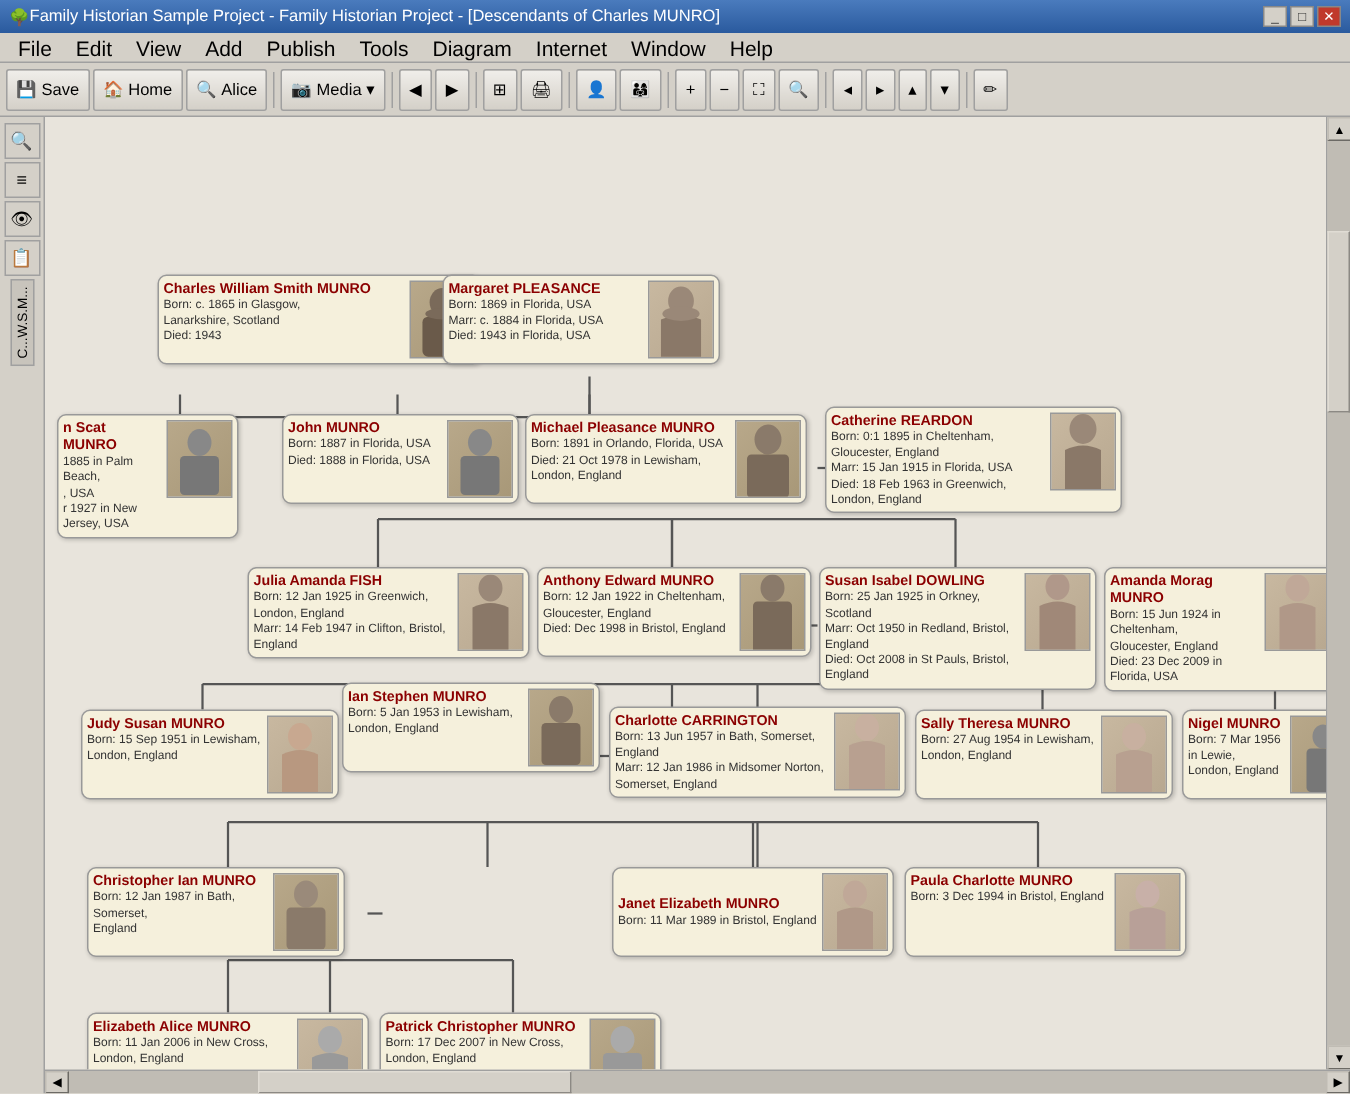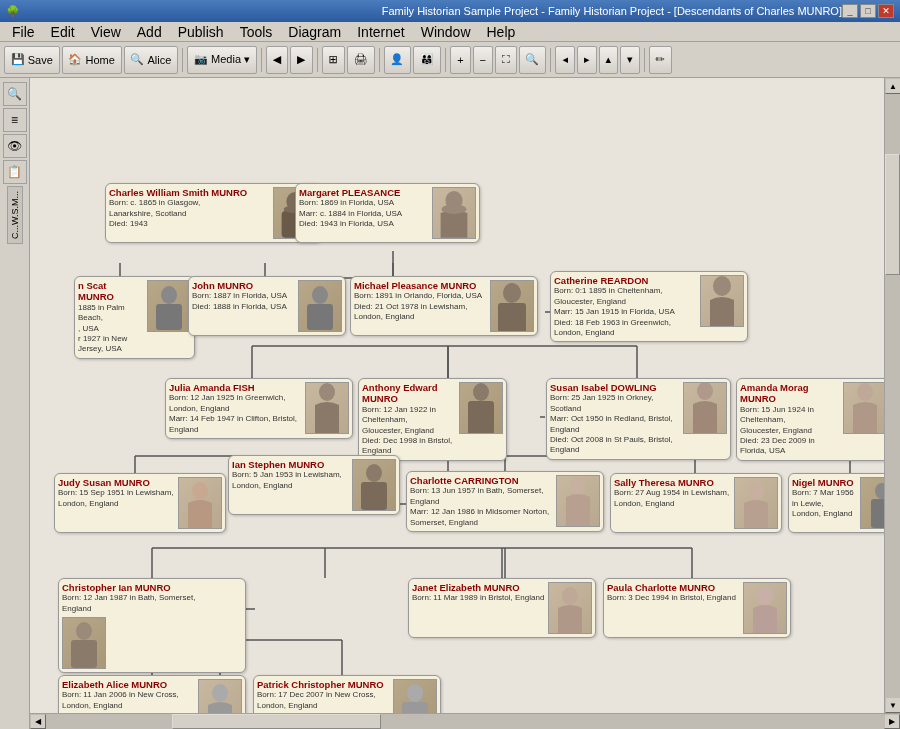--- a/index.html
+++ b/index.html
@@ -9,21 +9,21 @@
     #title-bar {
       background: linear-gradient(to bottom, #4a7bbd, #2a5a9e);
       color: white;
       height: 22px;
       display: flex;
       align-items: center;
       justify-content: space-between;
       padding: 0 6px;
       font-size: 11px;
     }
-    #title-bar .title-text { flex: 1; text-align: right; }
+    #title-bar .title-text { flex: 1; text-align: left; }
     #title-bar .window-controls { display: flex; gap: 2px; }
     .win-btn {
       width: 16px; height: 14px;
       border: 1px solid #888;
       display: flex; align-items: center; justify-content: center;
       font-size: 9px; cursor: pointer;
       color: #333;
     }
     .win-btn.minimize { background: #d4d0c8; }
     .win-btn.maximize { background: #d4d0c8; }
@@ -400,21 +400,21 @@
           </div>
           <div class="person-photo photo-female">
             <svg width="44" height="52" viewBox="0 0 44 52">
               <ellipse cx="22" cy="13" rx="9" ry="10" fill="#9a8878"></ellipse>
               <path d="M8 26 Q22 20 36 26 L36 52 L8 52 Z" fill="#8a7868"></path>
               <ellipse cx="22" cy="22" rx="13" ry="5" fill="#9a8878"></ellipse>
             </svg>
           </div>
         </div>
 
-        <div class="person-card" style="left:8px;top:198px;width:121px;margin-left:36px;">
+        <div class="person-card" style="left:8px;top:198px;width:121px;">
           <div class="person-info">
             <div class="person-name">n Scat MUNRO</div>
             <div class="person-details">1885 in Palm Beach,<br>, USA<br>r 1927 in New Jersey, USA</div>
           </div>
           <div class="person-photo photo-male">
             <svg width="38" height="48" viewBox="0 0 38 48">
               <ellipse cx="19" cy="13" rx="8" ry="9" fill="#888"></ellipse>
               <rect x="6" y="22" width="26" height="26" rx="3" fill="#777"></rect>
             </svg>
           </div>
@@ -465,21 +465,21 @@
             <div class="person-details">Born: 12 Jan 1925 in Greenwich,<br>London, England<br>Marr: 14 Feb 1947 in Clifton, Bristol,<br>England</div>
           </div>
           <div class="person-photo photo-female">
             <svg width="40" height="58" viewBox="0 0 40 58">
               <ellipse cx="20" cy="13" rx="8" ry="9" fill="#9a8878"></ellipse>
               <path d="M8 26 Q20 20 32 26 L32 58 L8 58 Z" fill="#8a7868"></path>
             </svg>
           </div>
         </div>
 
-        <div class="person-card" style="left:328px;top:300px;width:149px;">
+        <div class="person-card" style="left:328px;top:300px;width:183px;">
           <div class="person-info">
             <div class="person-name">Anthony Edward MUNRO</div>
             <div class="person-details">Born: 12 Jan 1922 in Cheltenham,<br>Gloucester, England<br>Died: Dec 1998 in Bristol, England</div>
           </div>
           <div class="person-photo photo-male">
             <svg width="40" height="58" viewBox="0 0 40 58">
               <ellipse cx="20" cy="13" rx="8" ry="9" fill="#8a7a6a"></ellipse>
               <rect x="7" y="22" width="26" height="36" rx="3" fill="#7a6a5a"></rect>
             </svg>
           </div>
@@ -569,35 +569,35 @@
             <div class="person-details">Born: 7 Mar 1956 in Lewie,<br>London, England</div>
           </div>
           <div class="person-photo photo-male">
             <svg width="30" height="50" viewBox="0 0 30 50">
               <ellipse cx="15" cy="13" rx="7" ry="8" fill="#888"></ellipse>
               <rect x="4" y="21" width="22" height="29" rx="3" fill="#777"></rect>
             </svg>
           </div>
         </div>
 
-        <div class="person-card" style="left:28px;top:500px;width:188px;flex-direction:column;">
+        <div class="person-card" style="left:28px;top:500px;width:172px;">
           <div class="person-info">
             <div class="person-name">Christopher Ian MUNRO</div>
             <div class="person-details">Born: 12 Jan 1987 in Bath, Somerset,<br>England</div>
           </div>
           <div class="person-photo photo-male">
             <svg width="40" height="50" viewBox="0 0 40 50">
               <ellipse cx="20" cy="13" rx="8" ry="9" fill="#9a8a7a"></ellipse>
               <rect x="7" y="22" width="26" height="28" rx="3" fill="#8a7a6a"></rect>
             </svg>
           </div>
         </div>
 
 
-        <div class="person-card" style="left:378px;top:500px;width:188px;">
+        <div class="person-card" style="left:378px;top:500px;width:188px;align-items:center;">
           <div class="person-info">
             <div class="person-name">Janet Elizabeth MUNRO</div>
             <div class="person-details">Born: 11 Mar 1989 in Bristol, England</div>
           </div>
           <div class="person-photo photo-female">
             <svg width="40" height="50" viewBox="0 0 40 50">
               <ellipse cx="20" cy="13" rx="8" ry="9" fill="#c0a898"></ellipse>
               <path d="M8 25 Q20 19 32 25 L32 50 L8 50 Z" fill="#b09888"></path>
             </svg>
           </div>

